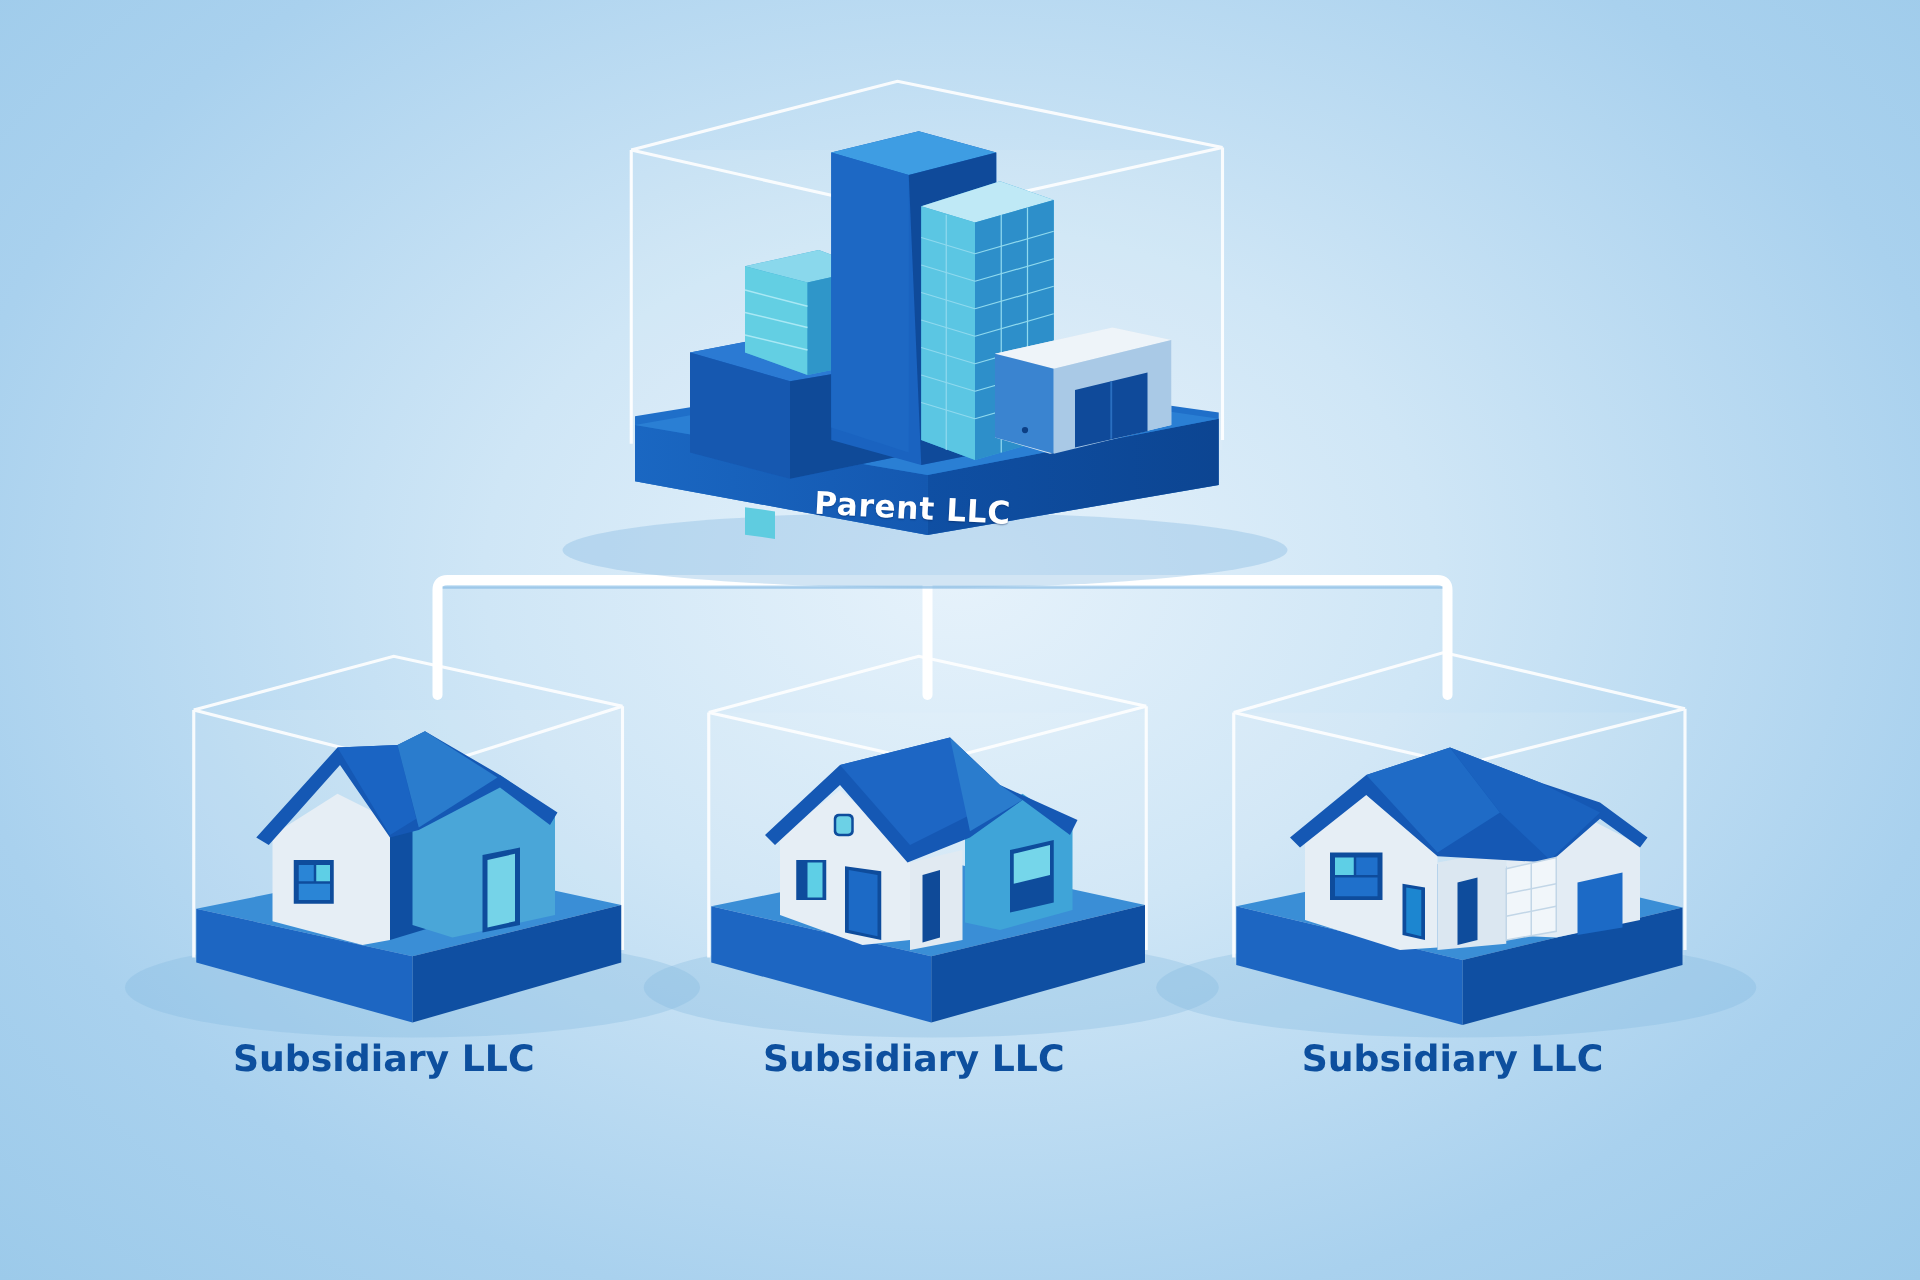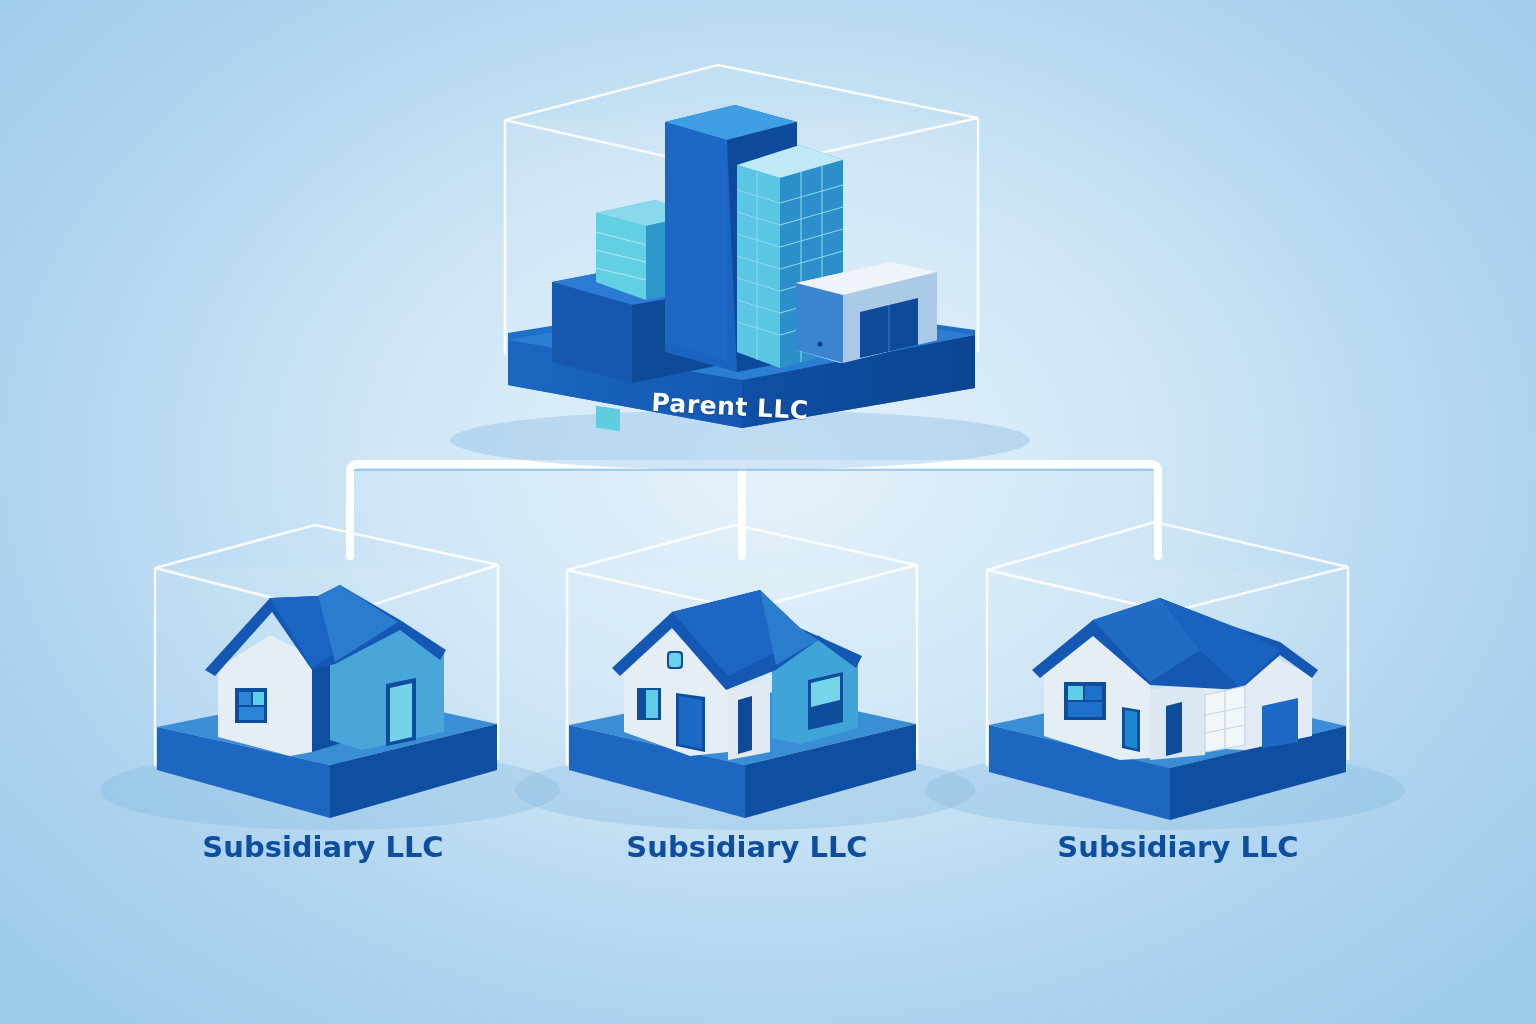--- a/index.html
+++ b/index.html
@@ -12,21 +12,21 @@
   svg.layer { position:absolute; left:0; top:0; }
   .label {
     position:absolute; font-weight:bold; white-space:nowrap;
     transform: translateX(-50%);
   }
   .parent-label {
     color:#ffffff; font-size:25px; letter-spacing:0.5px;
     transform: translateX(-50%) rotate(3deg);
     text-shadow: 0 1px 1px rgba(0,30,80,0.35);
   }
-  .sub-label { color:#0d4f9e; font-size:29px;margin-left:16px; }
+  .sub-label { color:#0d4f9e; font-size:29px; }
 </style>
 </head>
 <body>
 
 <div class="stage">
 
   <svg class="layer" width="1536" height="1024">
     <path d="M350 556 L350 472 Q350 464 358 464 L1150 464 Q1158 464 1158 472 L1158 556" fill="none" stroke="#ffffff" stroke-width="8" stroke-linecap="round"></path>
     <path d="M742 464 L742 556" fill="none" stroke="#ffffff" stroke-width="8" stroke-linecap="round"></path>
     <path d="M354 470 L1154 470" stroke="#7fb6e2" stroke-width="2" opacity="0.6"></path>

